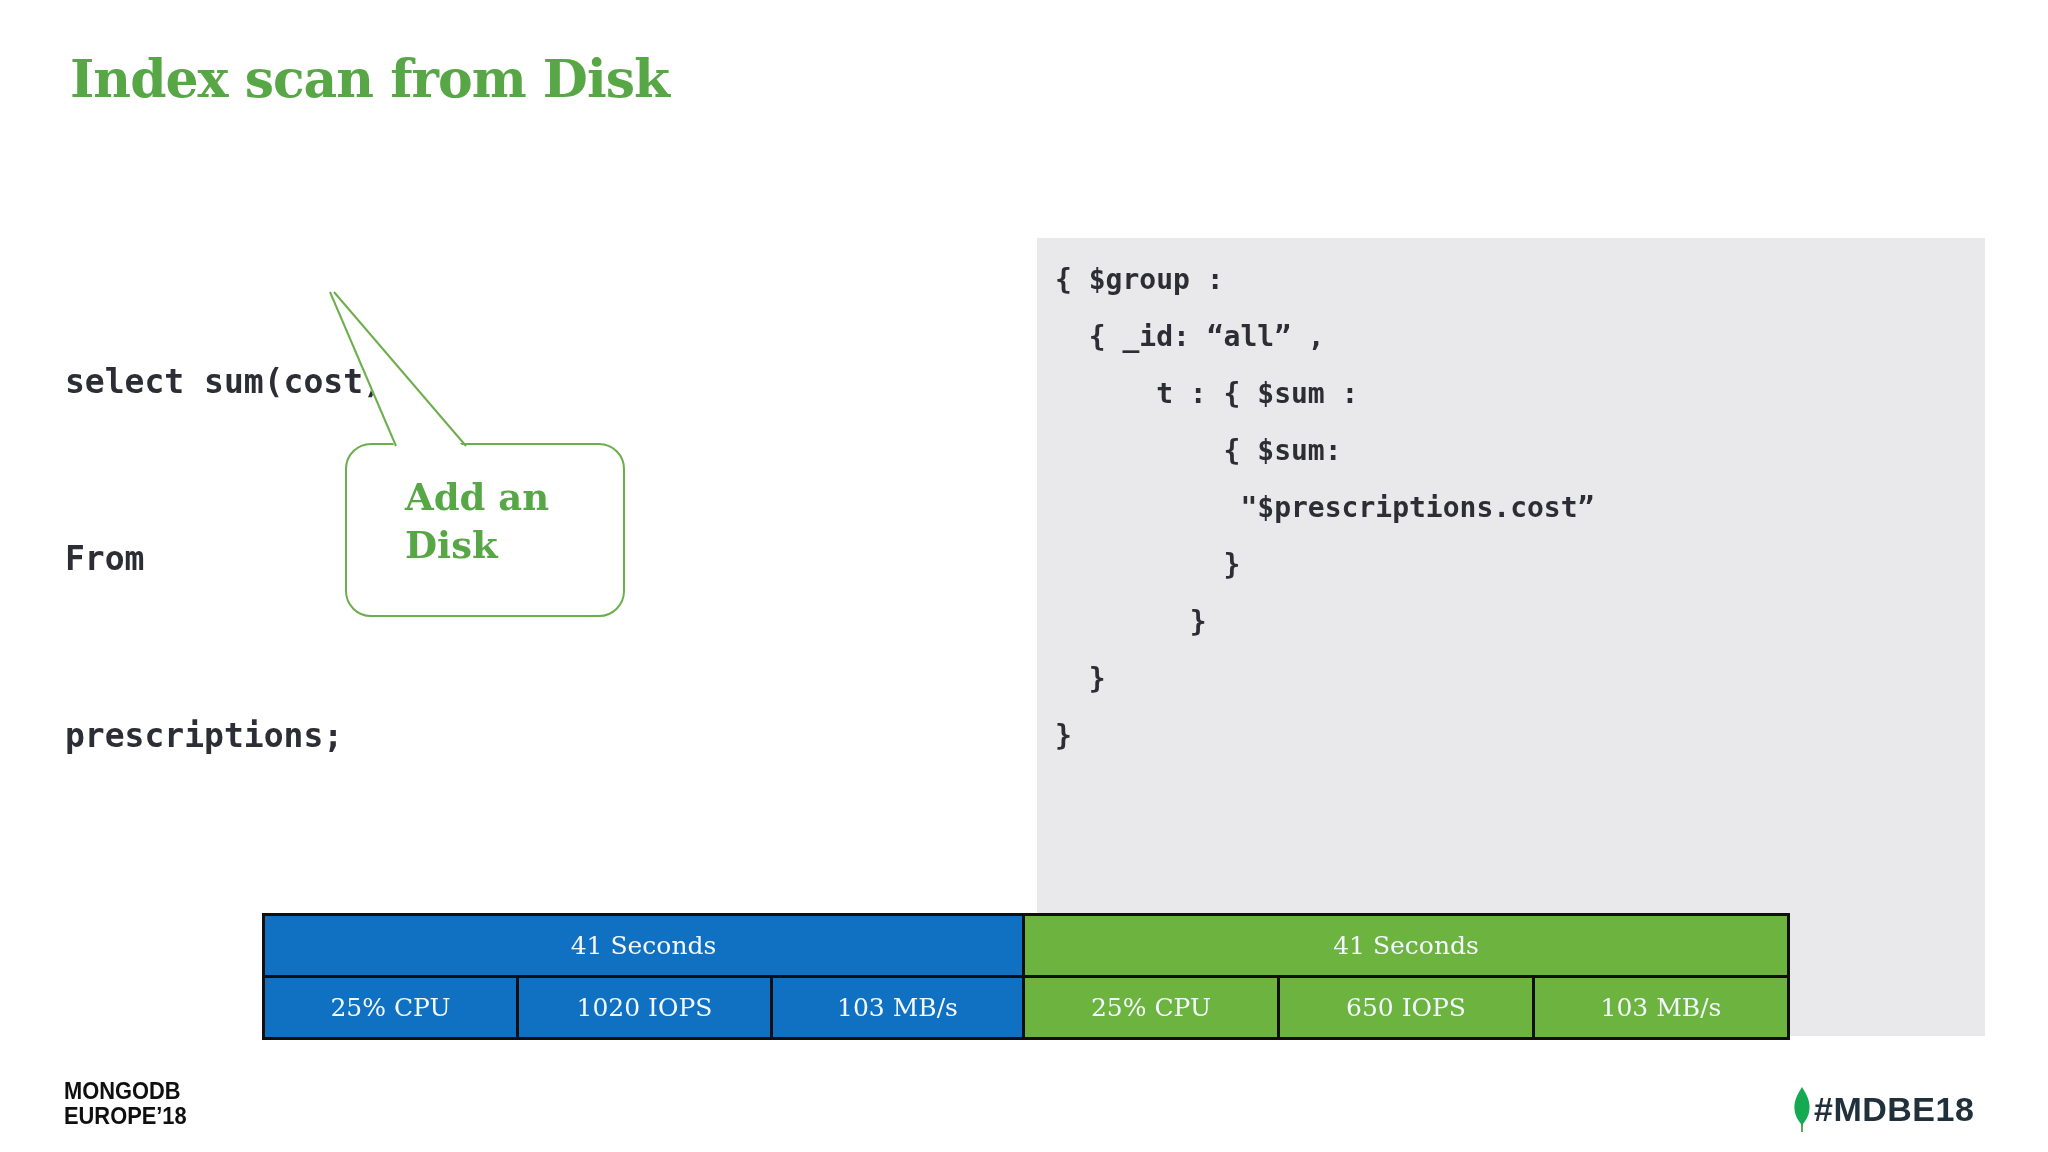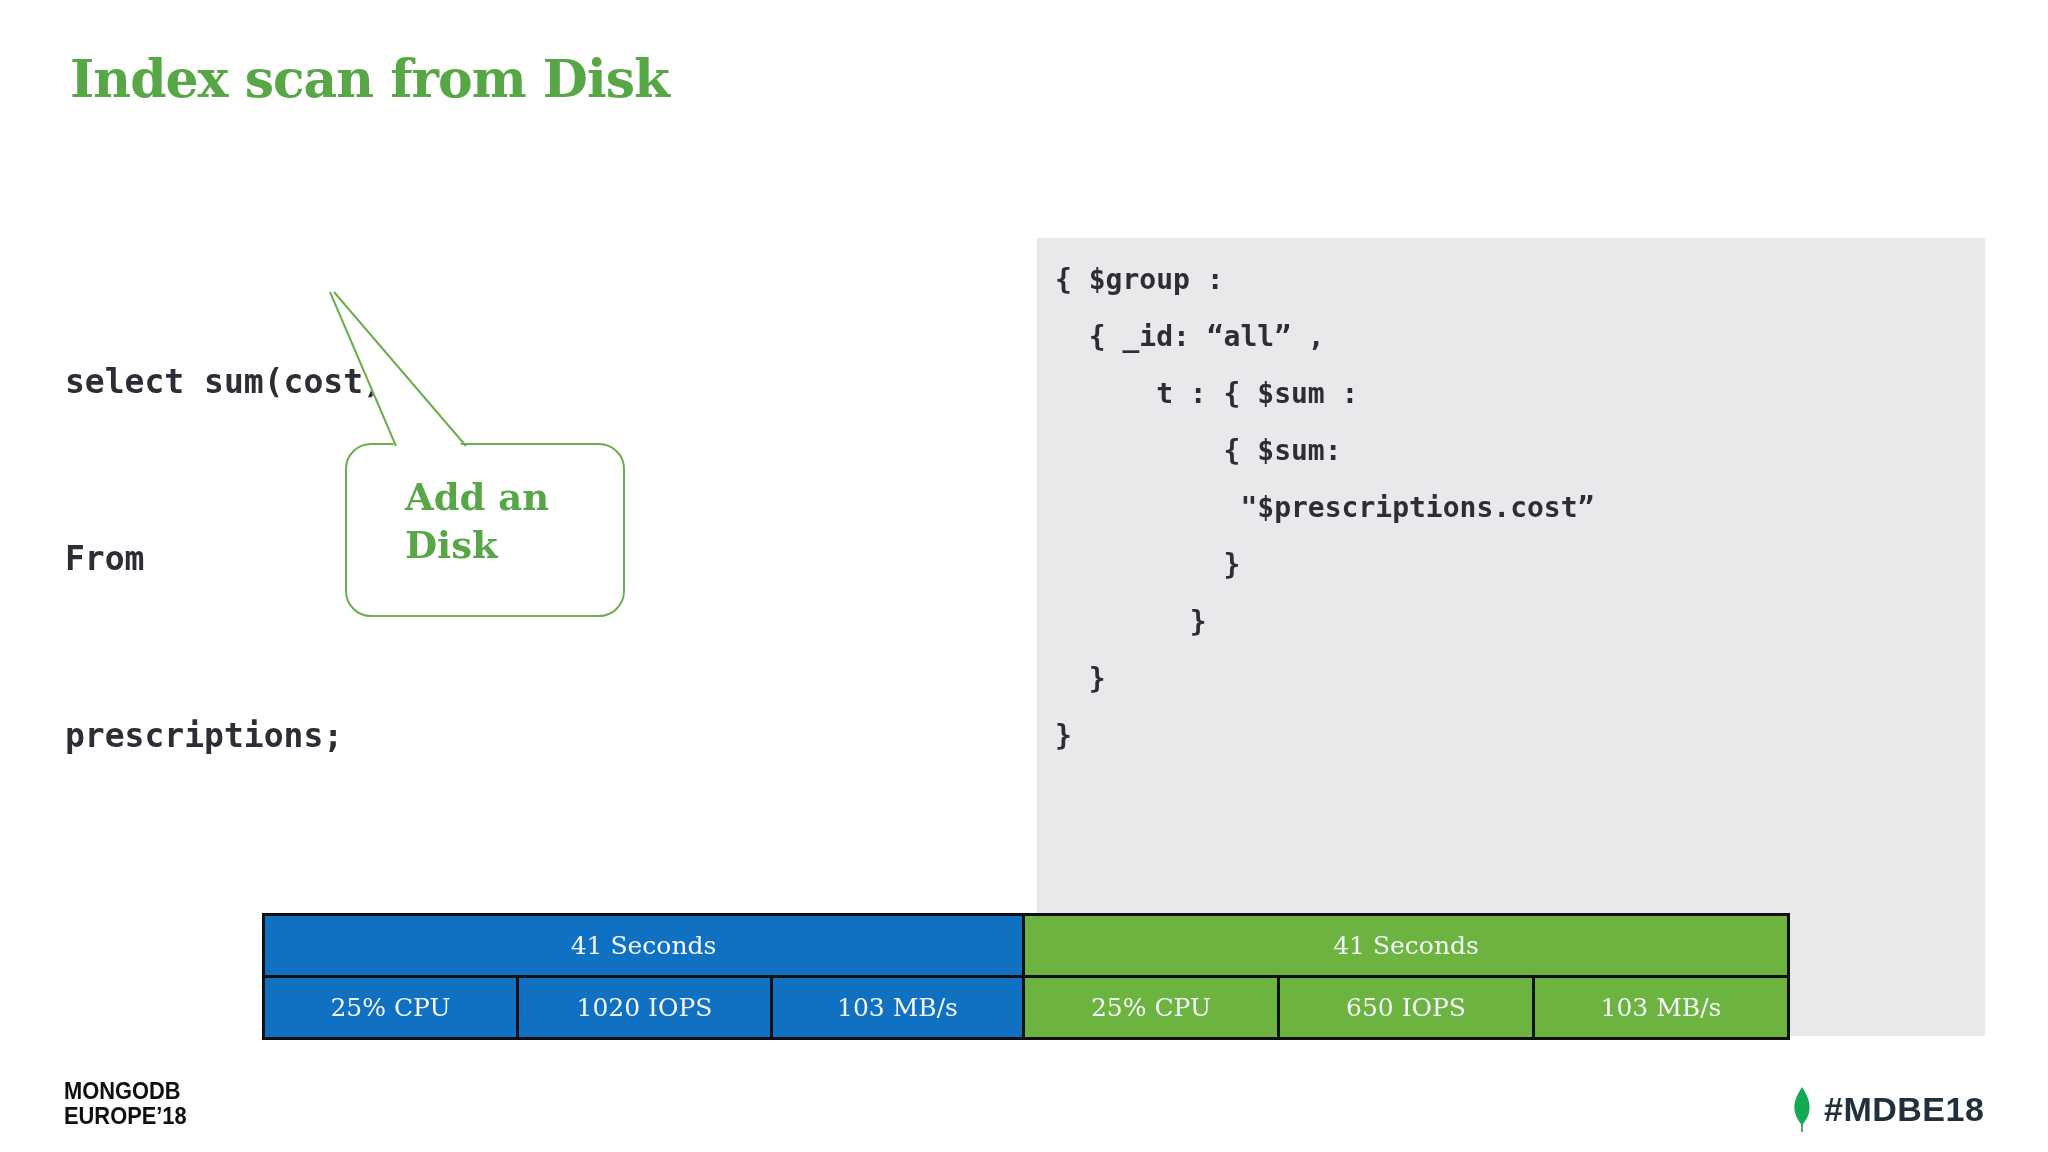--- a/index.html
+++ b/index.html
@@ -95,21 +95,21 @@
     font-weight:700;
     font-size:23px;
     line-height:25px;
     letter-spacing:0px;
     color:#0F0F0F;
     transform:scaleX(0.95);
     transform-origin:left top;
   }
   .hashtag-wrap{
     position:absolute;left:1790px;top:1086px;
-    display:flex;align-items:center;gap:10px;justify-content:center;
+    display:flex;align-items:center;justify-content:center;
   }
   .hashtag{
     font-family:"Liberation Sans", sans-serif;
     font-weight:700;
     font-size:34px;
     letter-spacing:0.5px;
     color:#21313C;
   }
 </style>
 </head>

